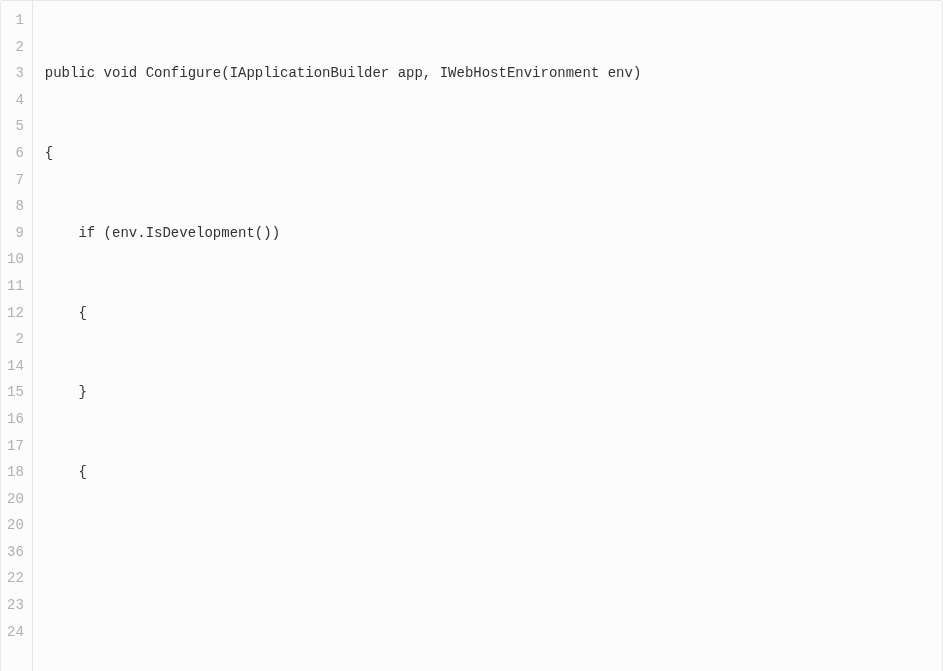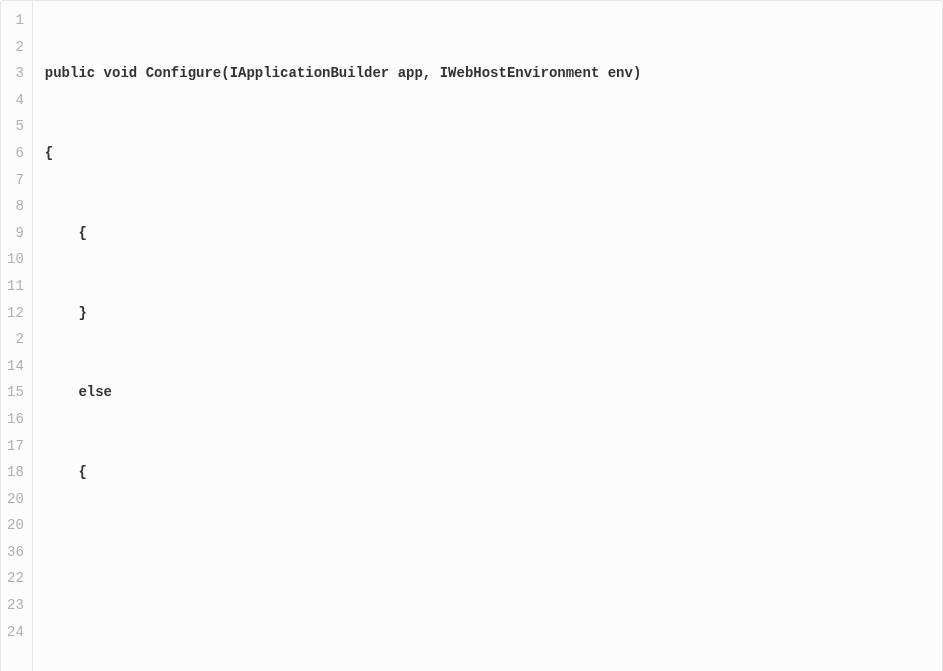--- a/index.html
+++ b/index.html
@@ -38,21 +38,20 @@
   .codelines {
     flex: 1 1 auto;
     padding: 6px 10px 6px 12px;
     white-space: pre;
     color: #333333;
     overflow: hidden;
   }
   .codelines .line {
     display: block;
     min-height: 1em;
-    font-weight: bold;
   }
 </style>
 </head>
 <body>
 
 <div class="code-block">
   <div class="gutter">
     <span class="ln">1</span>
     <span class="ln">2</span>
     <span class="ln">3</span>
@@ -74,23 +73,23 @@
     <span class="ln">20</span>
     <span class="ln">20</span>
     <span class="ln">36</span>
     <span class="ln">22</span>
     <span class="ln">23</span>
     <span class="ln">24</span>
   </div>
   <div class="codelines">
     <span class="line">public void Configure(IApplicationBuilder app, IWebHostEnvironment env)</span>
     <span class="line">{</span>
+    <span class="line">    if (env.IsDevelopment())</span>
     <span class="line">    {</span>
     <span class="line">    }</span>
-    <span class="line">    else</span>
     <span class="line">    {</span>
     
     
     
     
     
     
     
     
     

